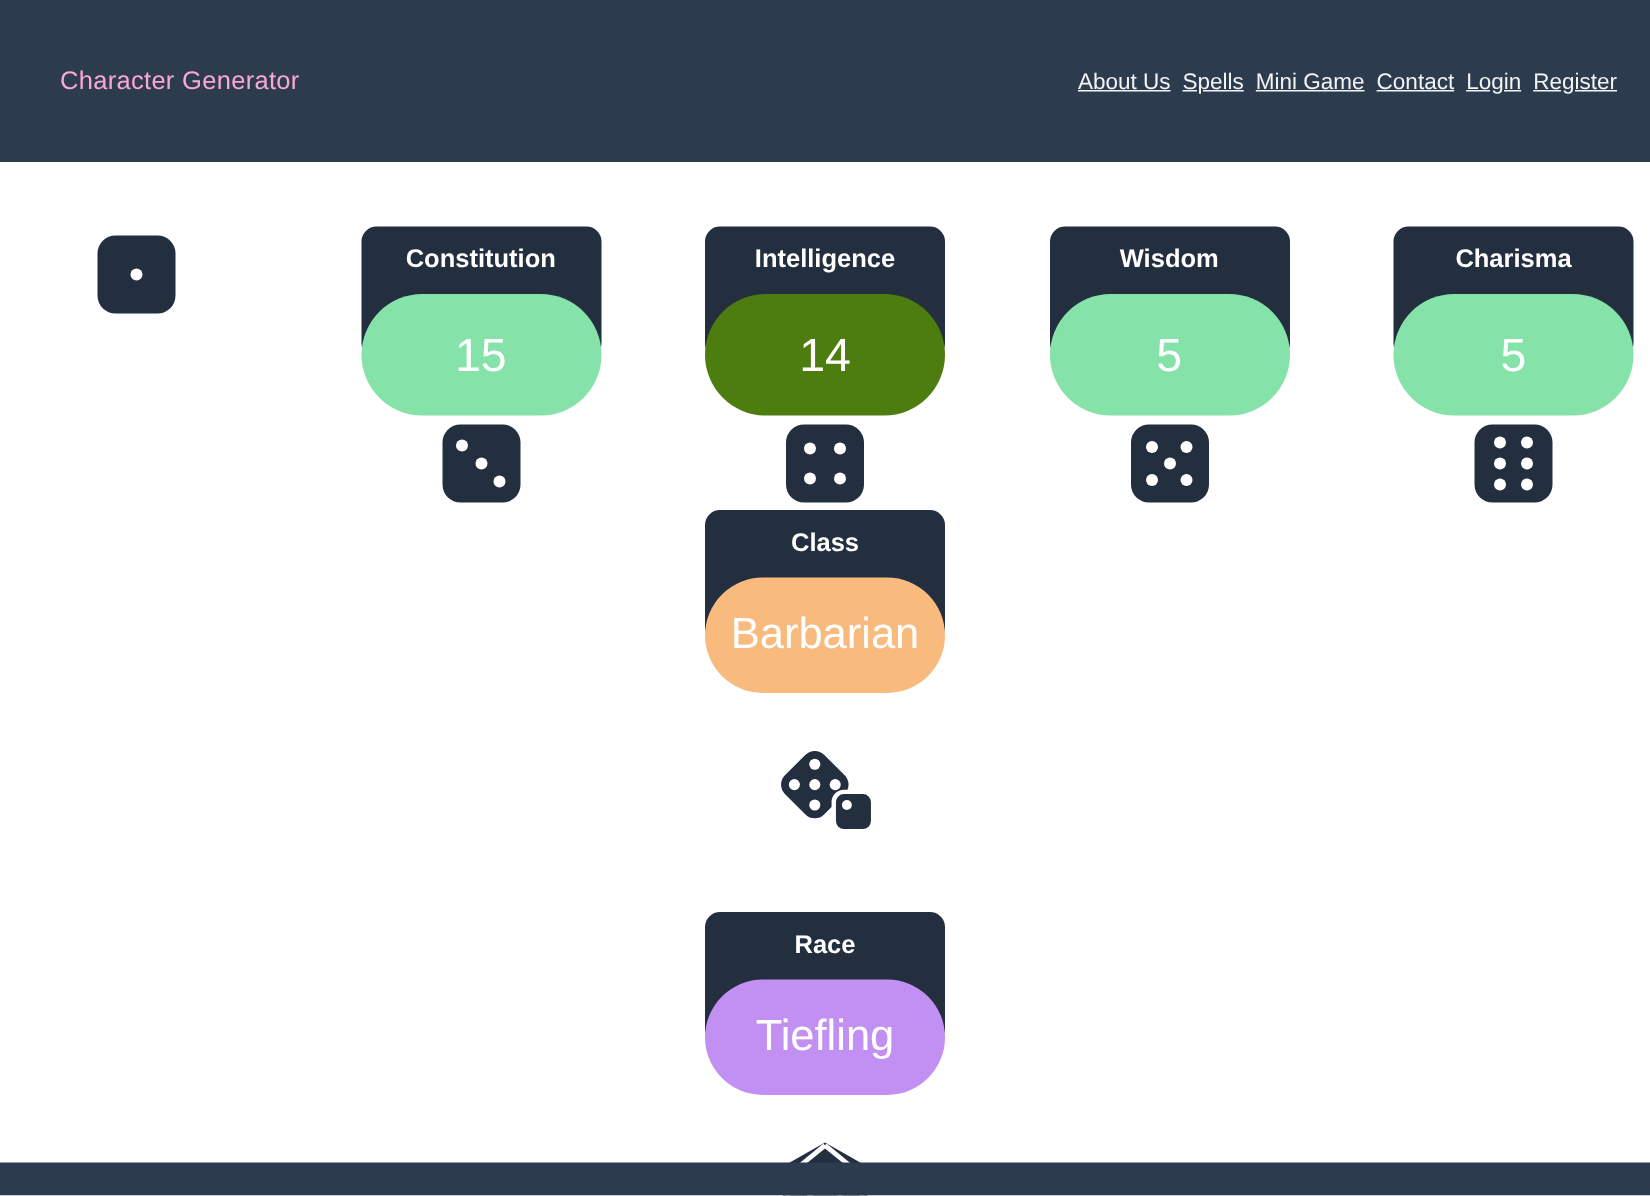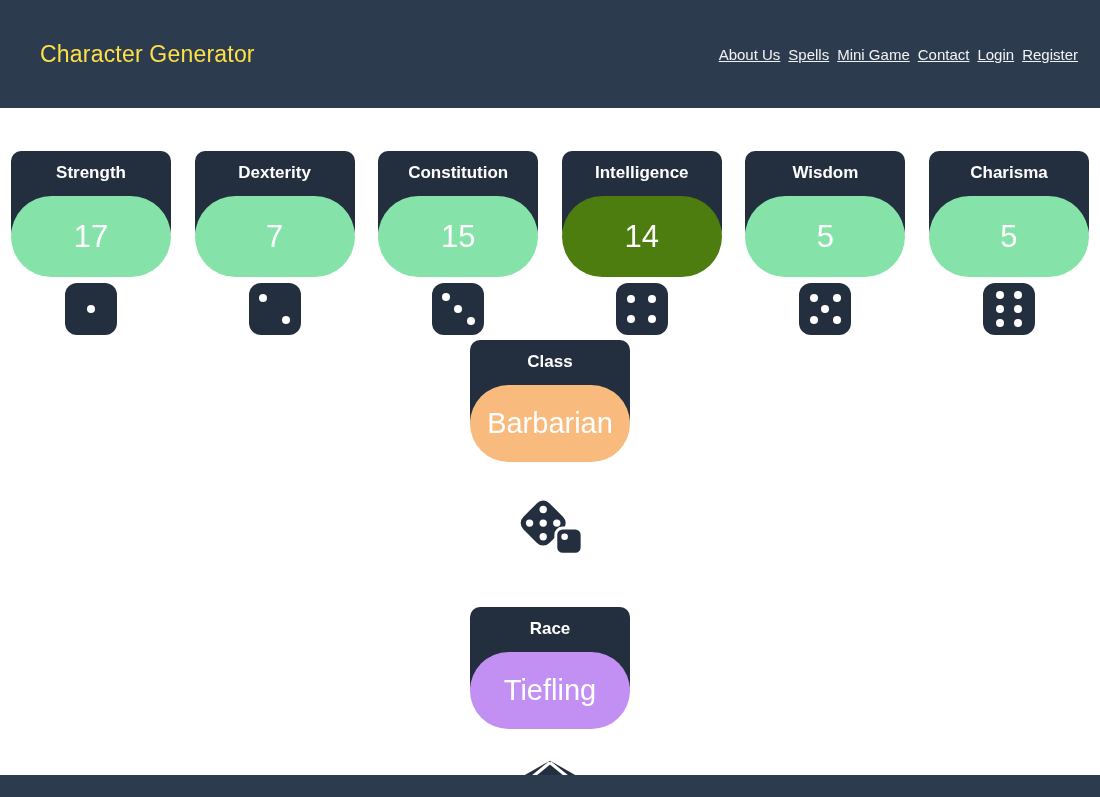--- a/index.html
+++ b/index.html
@@ -8,21 +8,21 @@
     background:#ffffff;
     font-family:"Liberation Sans", sans-serif;
   }
 
   
   .app-header {
     height:108px; background:#2d3b4f;
     display:flex; align-items:center; justify-content:space-between;
     padding:0 22px 0 40px; box-sizing:border-box;
   }
-  .app-title { color:#fde047; font-size:23px; font-weight:400; letter-spacing:.2px; }
+  .app-title { color:#f9a8d4; font-size:17px; font-weight:400; letter-spacing:.2px; }
   .app-nav { display:flex; gap:8px; }
   .app-nav a {
     color:#f1f3f5; font-size:15px; text-decoration:underline; cursor:pointer;
   }
 
   
   .stats-row {
     display:flex; justify-content:space-between;
     padding:0 11px; margin-top:43px;
   }
@@ -79,45 +79,25 @@
     <a>Mini Game</a>
     <a>Contact</a>
     <a>Login</a>
     <a>Register</a>
   </div>
 </div>
 
 <div class="stats-row">
 
   <div class="stat-col">
-    <div class="card">
-      <div class="card-top"></div>
-      <div class="card-title">Strength</div>
-      <div class="pill" style="background: rgb(133, 226, 168);">
-        <span>17</span>
-      </div>
-    </div>
     <div class="die">
         <span class="pip" style="left: 50%; top: 50%;"></span>
       </div>
   </div>
 
-  <div class="stat-col">
-    <div class="card">
-      <div class="card-top"></div>
-      <div class="card-title">Dexterity</div>
-      <div class="pill" style="background: rgb(133, 226, 168);">
-        <span>7</span>
-      </div>
-    </div>
-    <div class="die">
-        <span class="pip" style="left: 28%; top: 28%;"></span>
-        <span class="pip" style="left: 72%; top: 72%;"></span>
-      </div>
-  </div>
 
   <div class="stat-col">
     <div class="card">
       <div class="card-top"></div>
       <div class="card-title">Constitution</div>
       <div class="pill" style="background: rgb(133, 226, 168); justify-content: center;">
         <span>15</span>
       </div>
     </div>
     <div class="die">

